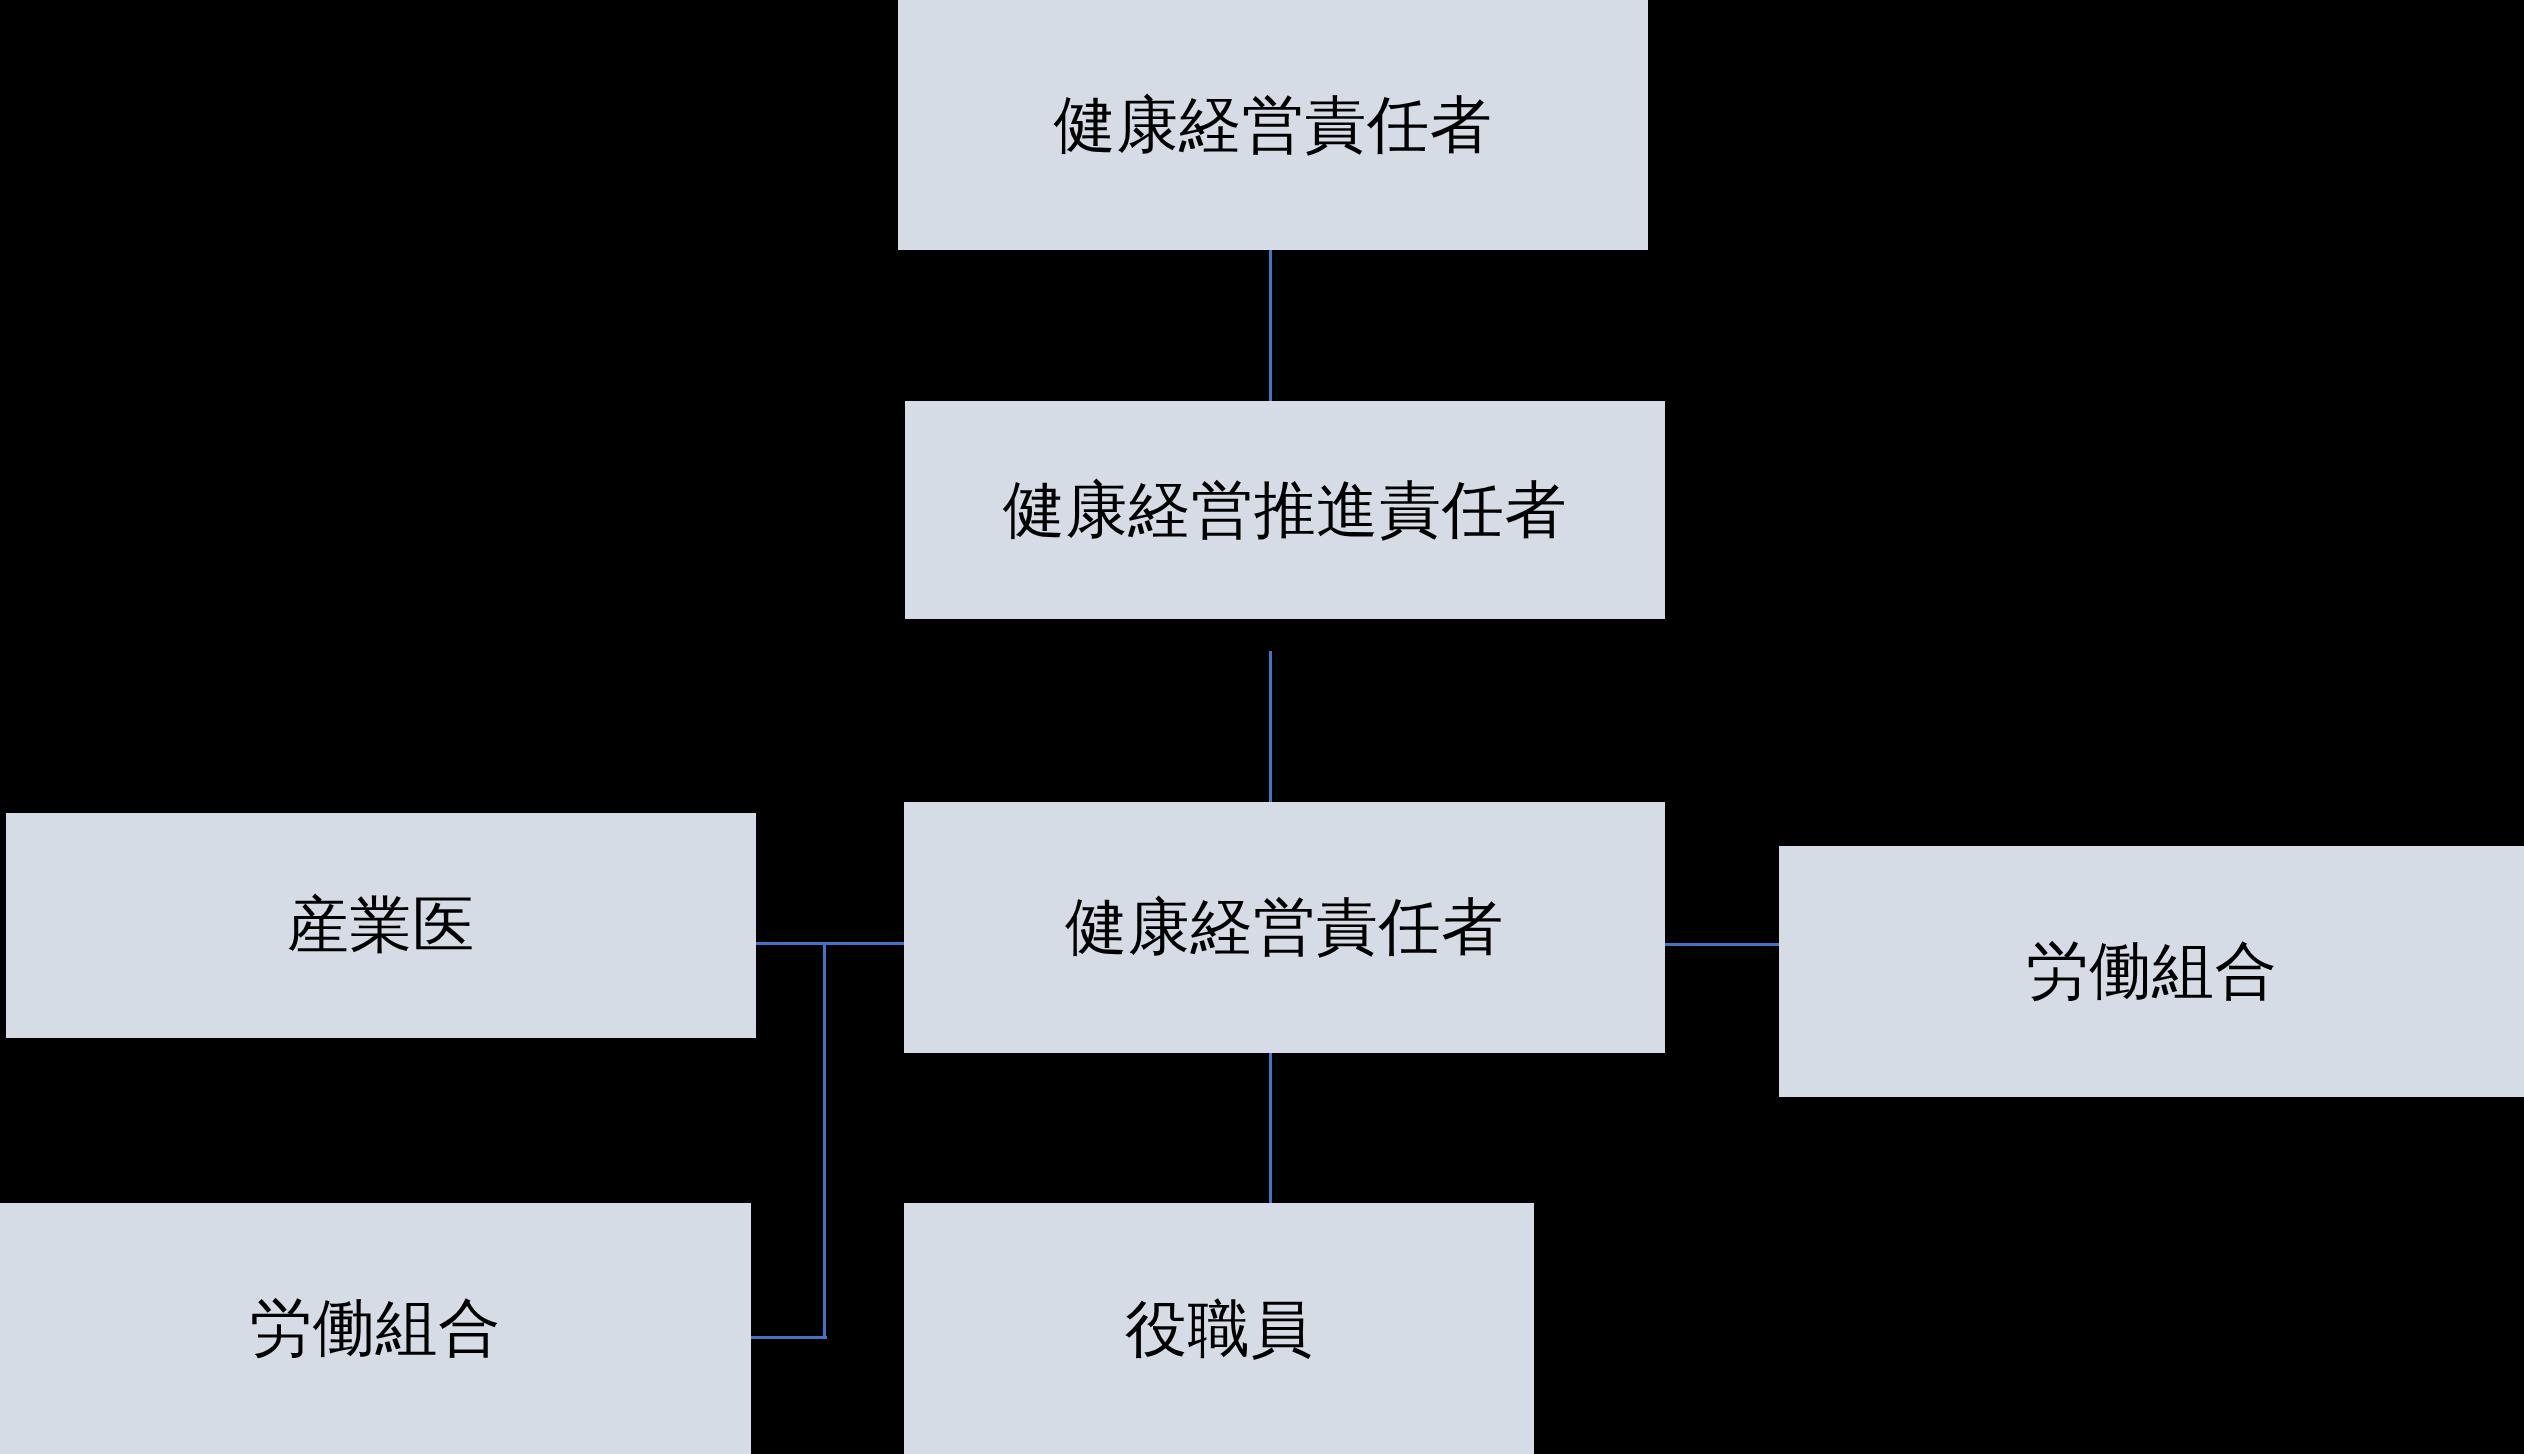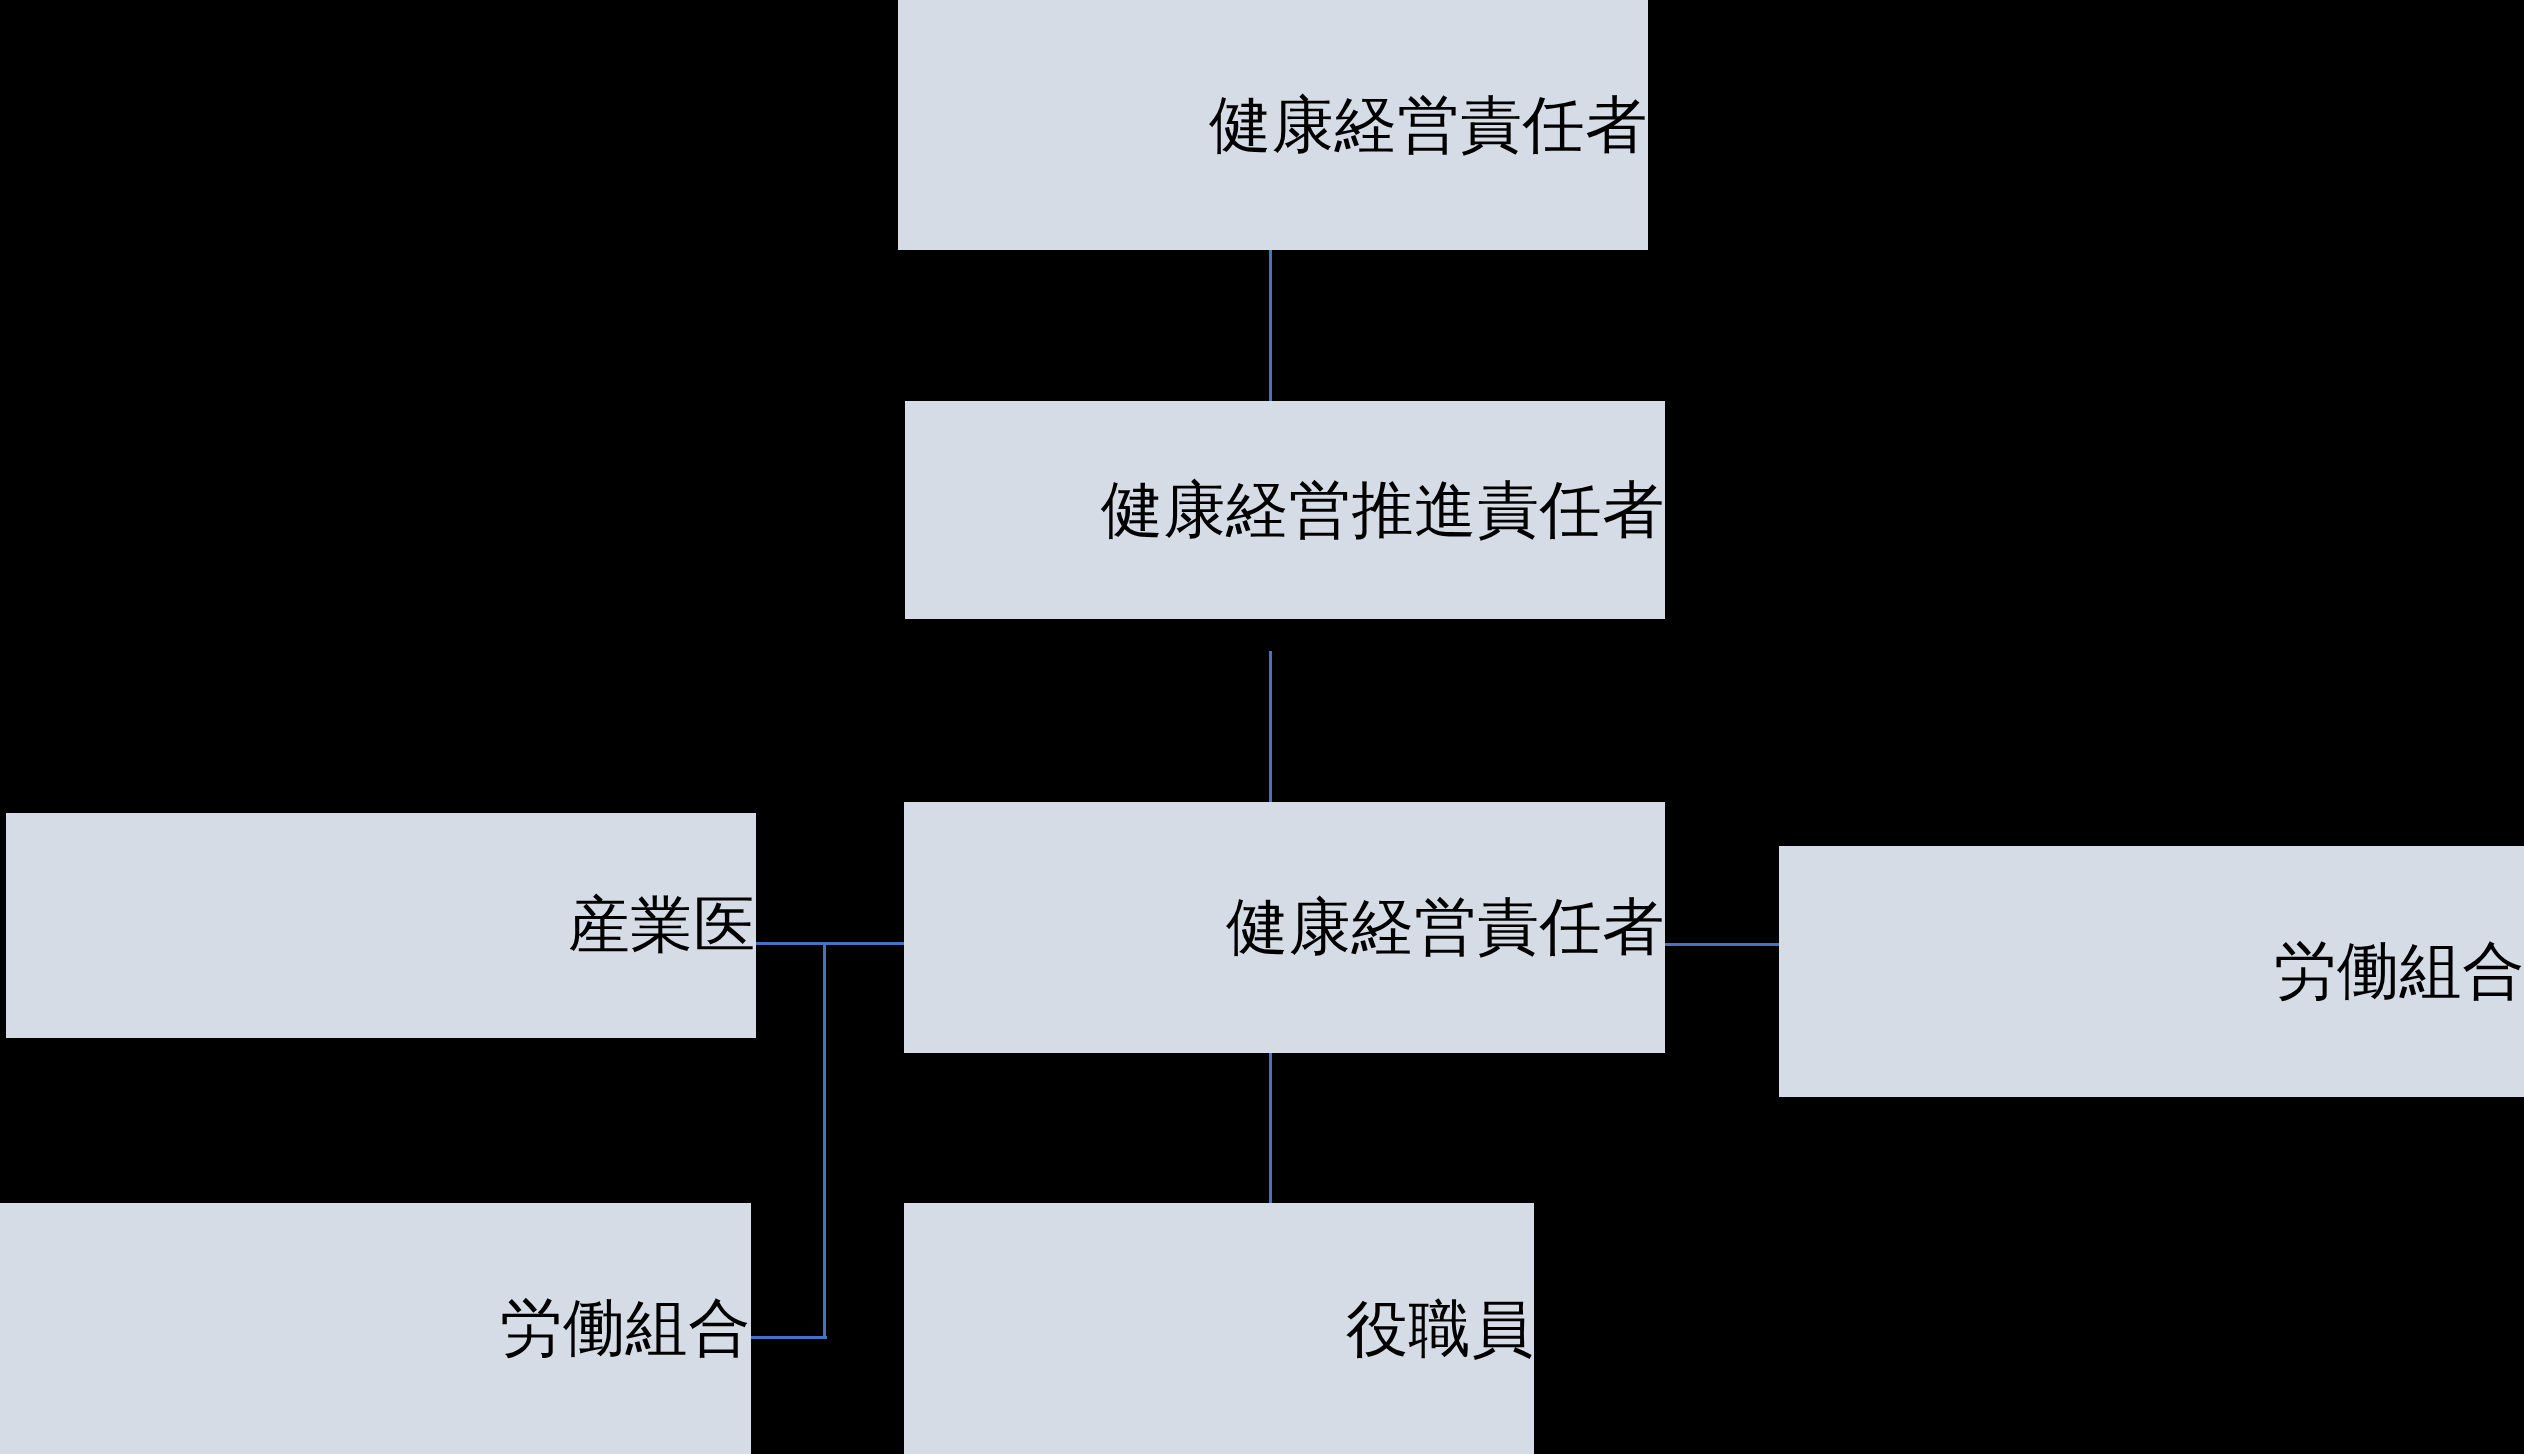--- a/index.html
+++ b/index.html
@@ -14,21 +14,21 @@
     background: var(--background, #000000);
     overflow: hidden;
     font-family: "Liberation Sans", sans-serif;
   }
   .node {
     position: absolute;
     background: var(--node-fill, #D6DCE5);
     color: var(--node-text, #000000);
     display: flex;
     flex-direction: column;
-    align-items: flex-end;
+    align-items: center;
     justify-content: center;
     text-align: center;
     font-size: 62px;
     line-height: 1.27;
     letter-spacing: 0.7px;
     gap: 34px;
   }
   .node .line { display: block; white-space: nowrap; }
   .connector {
     position: absolute;

